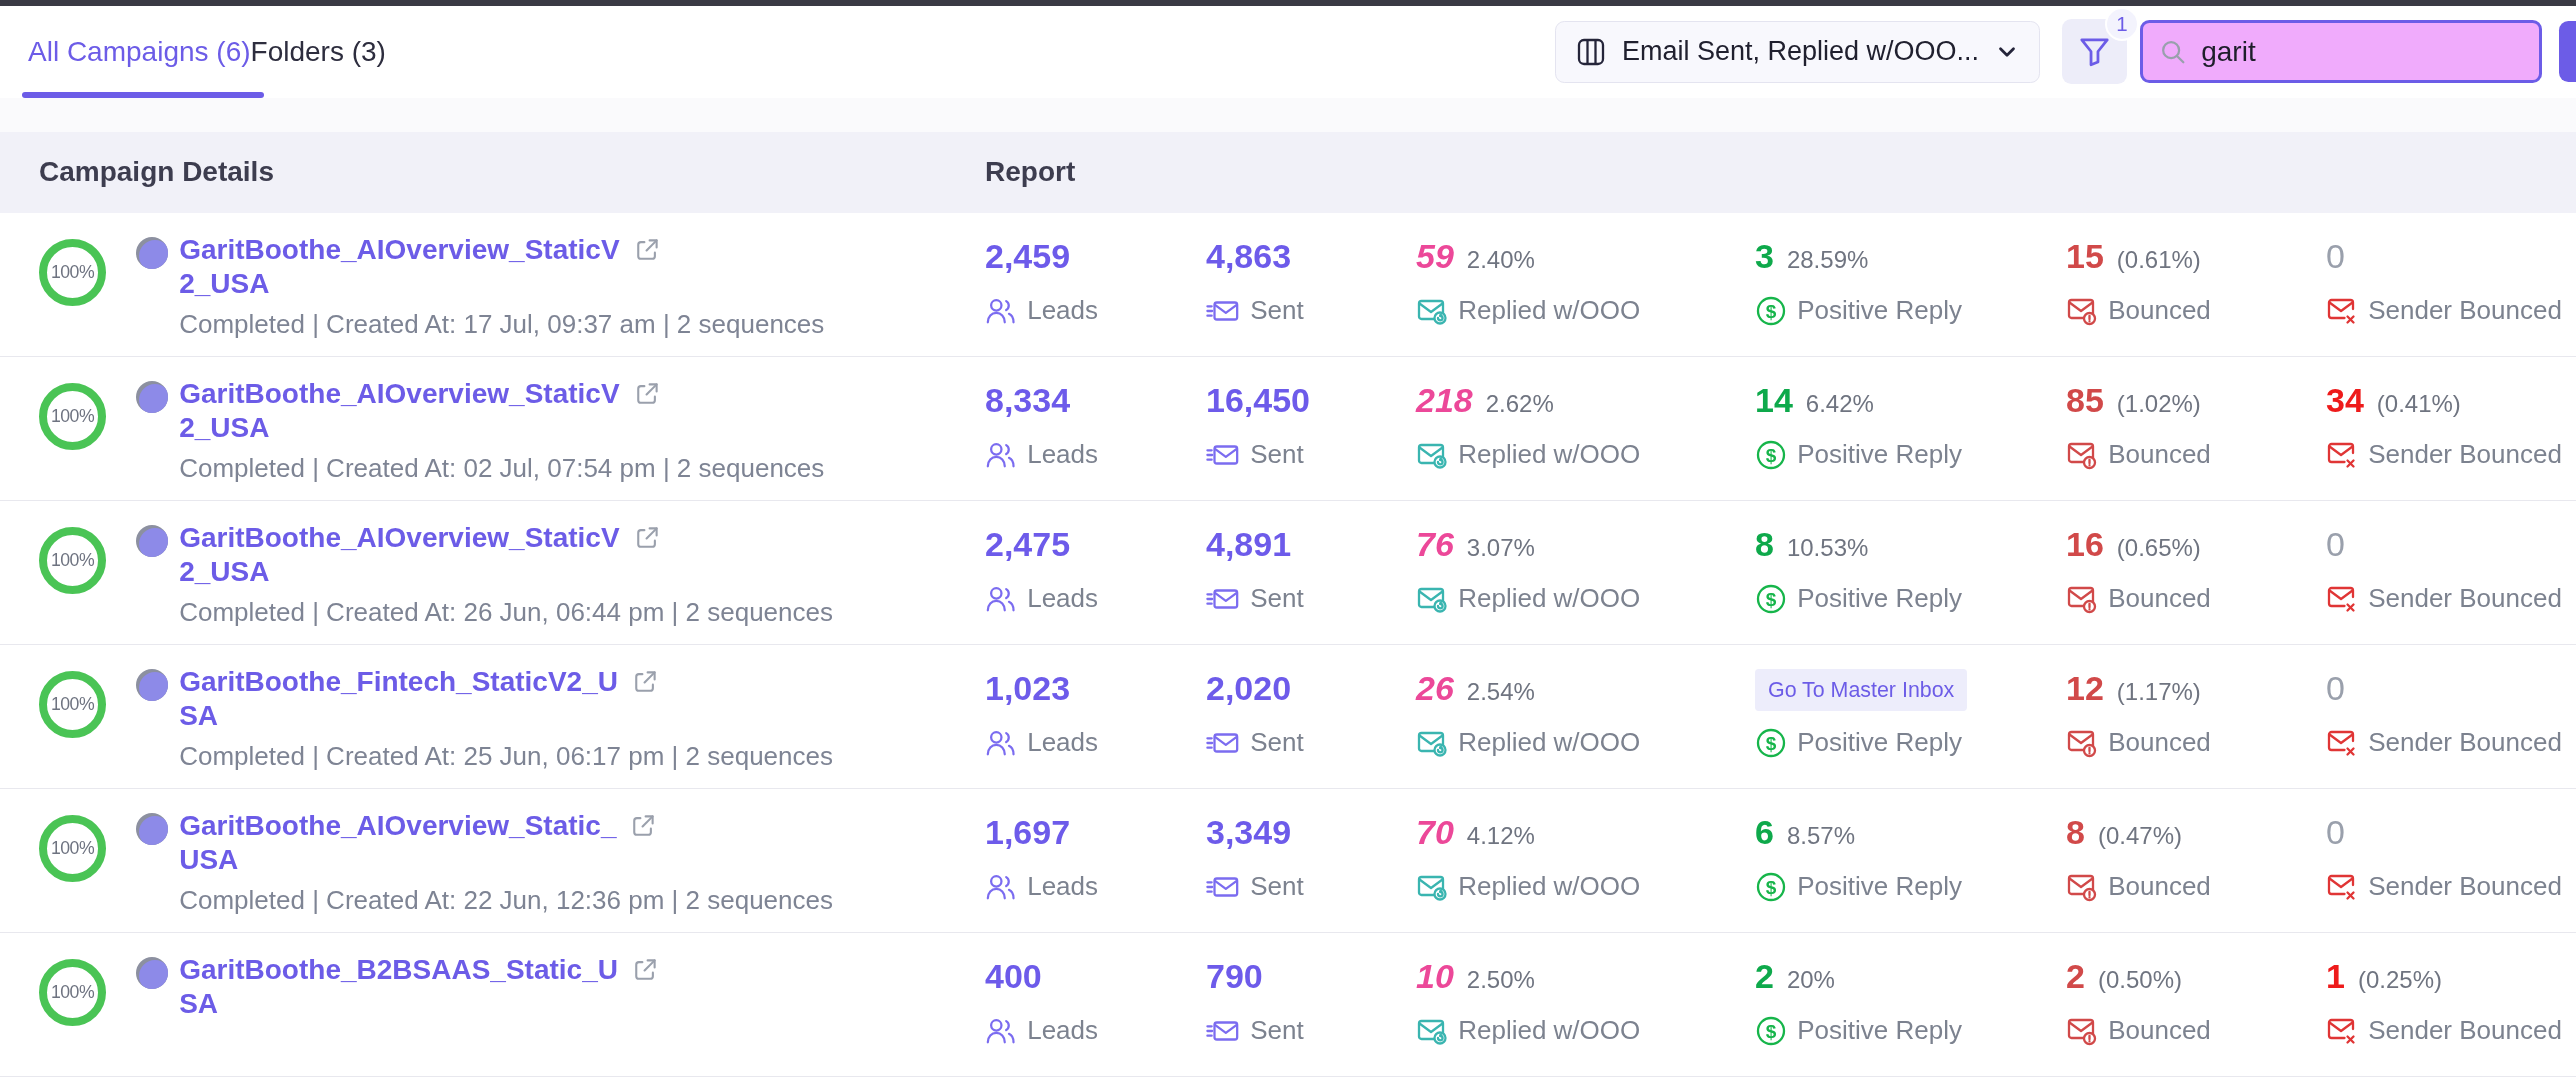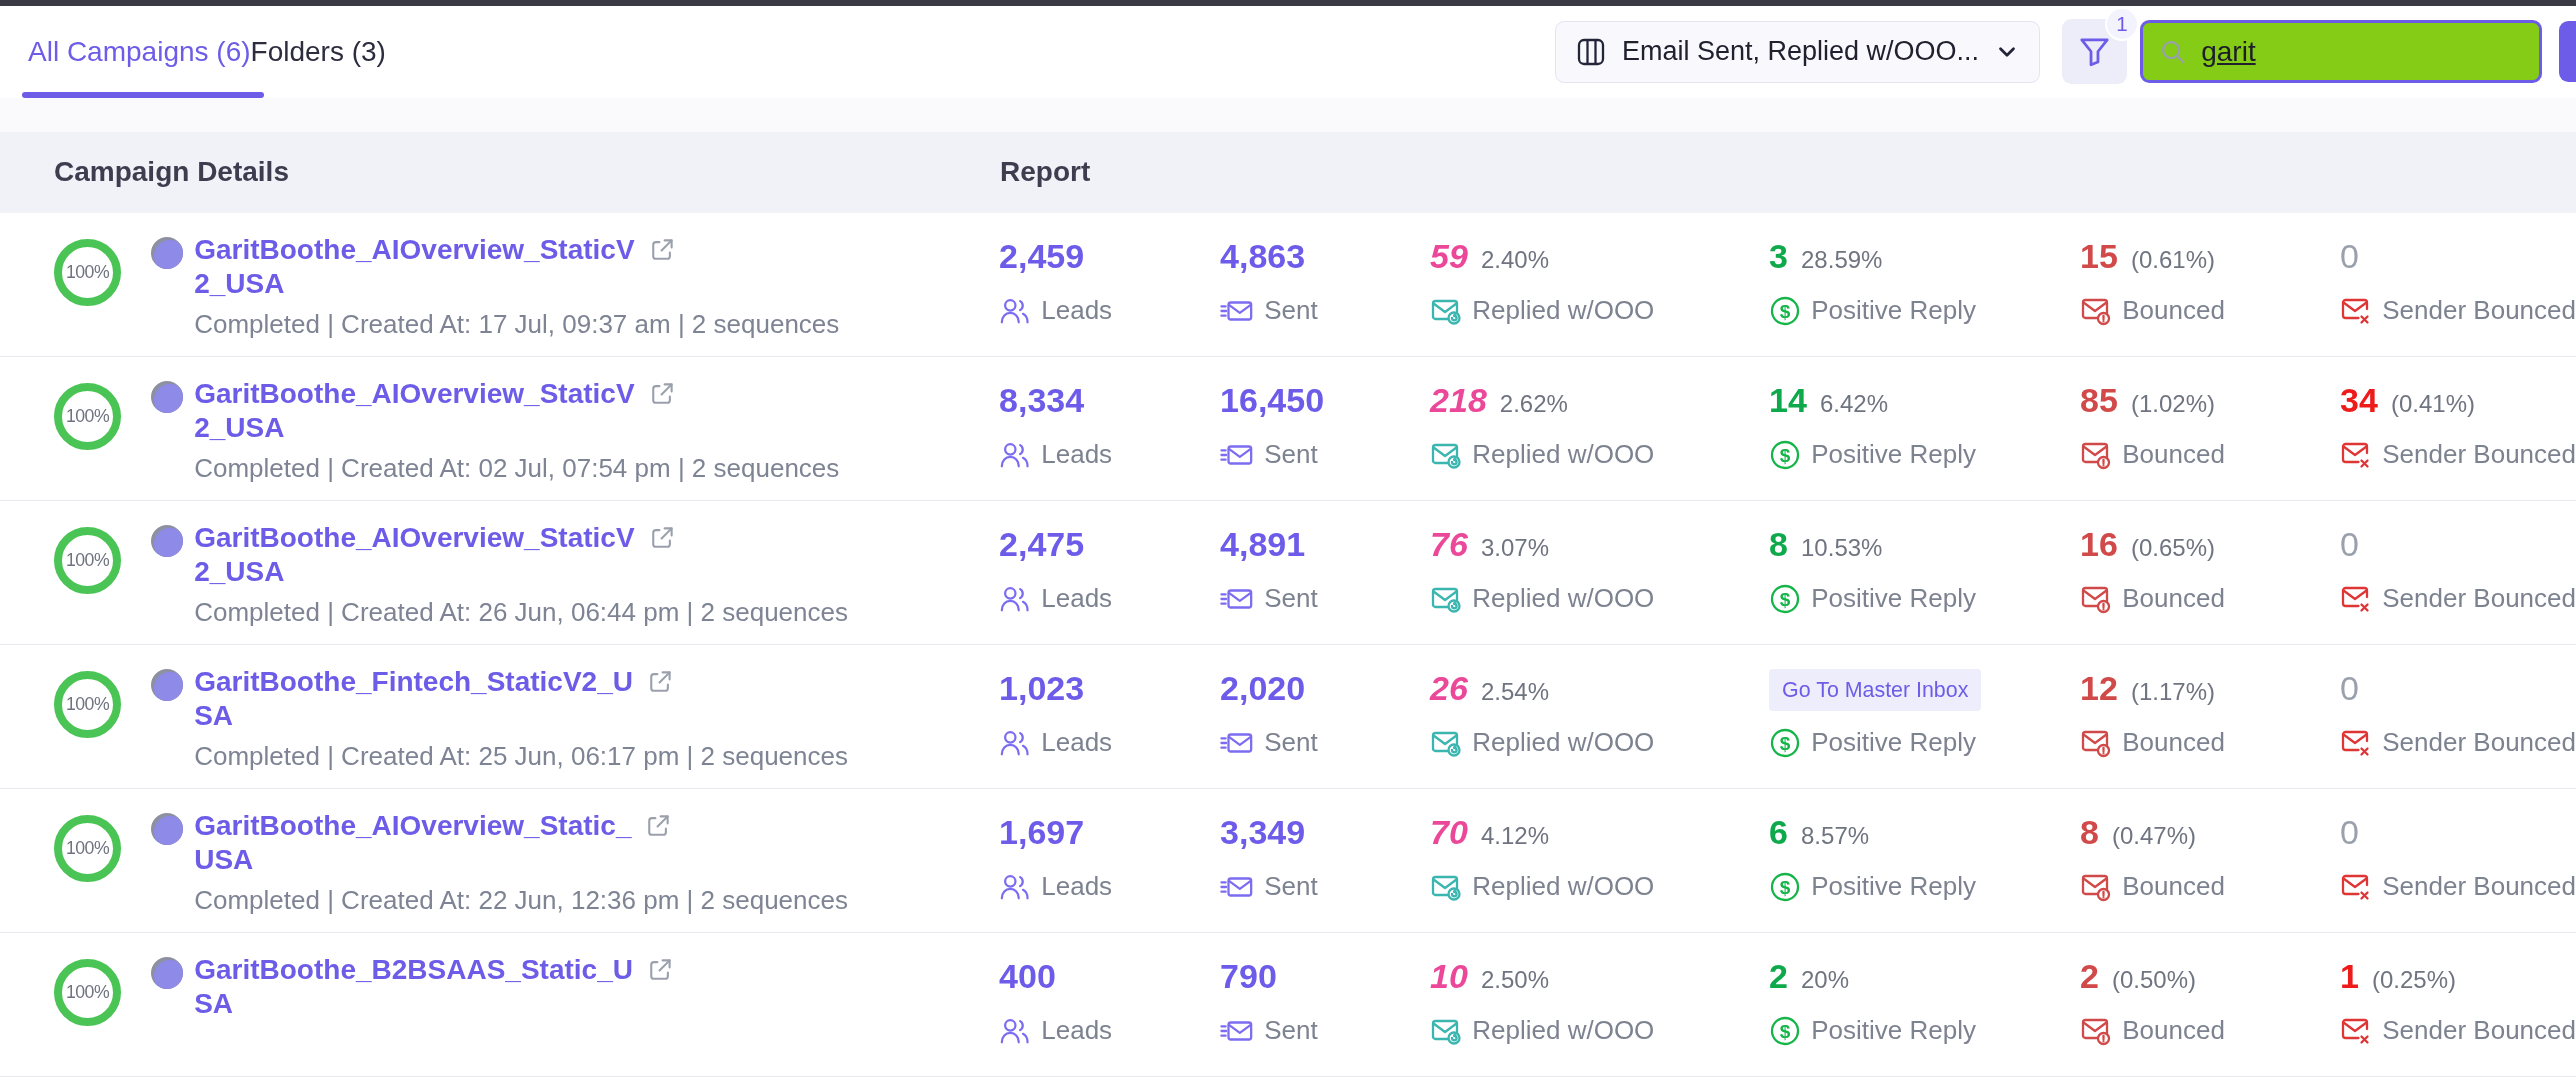--- a/index.html
+++ b/index.html
@@ -16,30 +16,30 @@
   .tab.active::after{content:'';position:absolute;left:-5.6px;right:-13px;bottom:0;height:5.6px;background:#6C5CE7;border-radius:3.7px;}
   .controls{margin-left:auto;display:flex;align-items:center;}
   .cols-btn{height:60px;border:1.9px solid #e4e4f0;background:#f8f8fd;border-radius:9.3px;
     display:flex;align-items:center;gap:15px;padding:0 18.6px;font-size:27px;color:#20202f;
     margin-right:22.4px;cursor:pointer;}
   .filter-btn{position:relative;width:65px;height:65px;background:#ededf9;border-radius:9.3px;
     display:flex;align-items:center;justify-content:center;margin-right:13px;cursor:pointer;}
   .filter-badge{position:absolute;top:-12px;right:-12px;width:34px;height:34px;border-radius:50%;
     background:#f3f3fd;color:#6C5CE7;font-size:20.5px;display:flex;align-items:center;justify-content:center;
     border:2.8px solid #fff;box-sizing:border-box;}
-  .search{width:402px;height:63px;border:3.7px solid #6C5CE7;border-radius:9.3px;background:#84cc16;
-    display:flex;align-items:center;padding:0 15px;gap:11.2px;margin-right:17px;box-sizing:border-box;text-decoration:underline;}
+  .search{width:402px;height:63px;border:3.7px solid #6C5CE7;border-radius:9.3px;background:#f0abfc;
+    display:flex;align-items:center;padding:0 15px;gap:11.2px;margin-right:17px;box-sizing:border-box;}
   .search input{border:none;outline:none;font-size:28px;color:#1e1e2b;width:100%;background:transparent;
     font-family:"Liberation Sans",sans-serif;
     text-decoration:underline wavy #e05252 1.9px;text-underline-offset:7.5px;}
   .edge-btn{width:17px;height:61px;background:#6C5CE7;border-radius:9.3px 0 0 9.3px;cursor:pointer;}
   .gap-band{height:34px;background:#fafafc;}
   
   .thead{height:81px;background:#f1f1f8;display:flex;align-items:center;font-size:28px;font-weight:700;color:#3d3d4f;}
-  .col-details{width:985px;box-sizing:border-box;padding-left:39px;margin-left:15px;}
+  .col-details{width:985px;box-sizing:border-box;padding-left:39px;}
   .th-report{flex:1;}
   .row{height:144px;display:flex;border-bottom:0.9px solid #e8e8ee;box-sizing:border-box;background:#fff;}
   .row .col-details{display:flex;padding-top:18.6px;}
   .ring{width:67px;height:67px;border:8.4px solid #4ac455;border-radius:50%;box-sizing:border-box;
     display:flex;align-items:center;justify-content:center;font-size:17.7px;color:#6e7380;letter-spacing:-0.5px;
     margin-top:7.5px;flex:none;}
   .avatar{width:32px;height:32px;border-radius:50%;background:#8c90a0;position:relative;overflow:hidden;
     margin:5.6px 11.2px 0 30px;flex:none;}
   .avatar::after{content:'';position:absolute;left:2.8px;top:2.8px;width:32px;height:32px;border-radius:50%;background:#8d8ae8;}
   .cinfo{padding-top:1.9px;min-width:0;}

